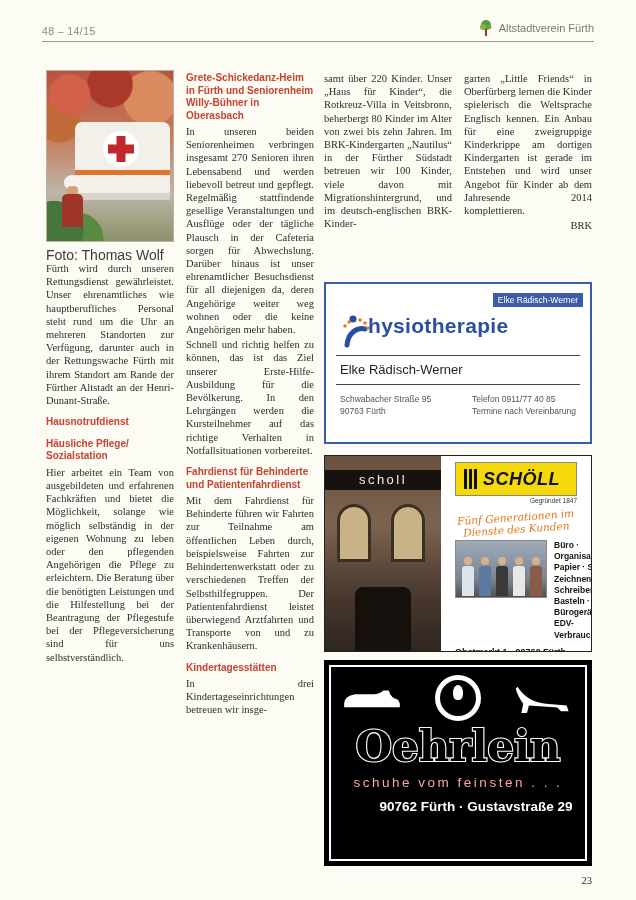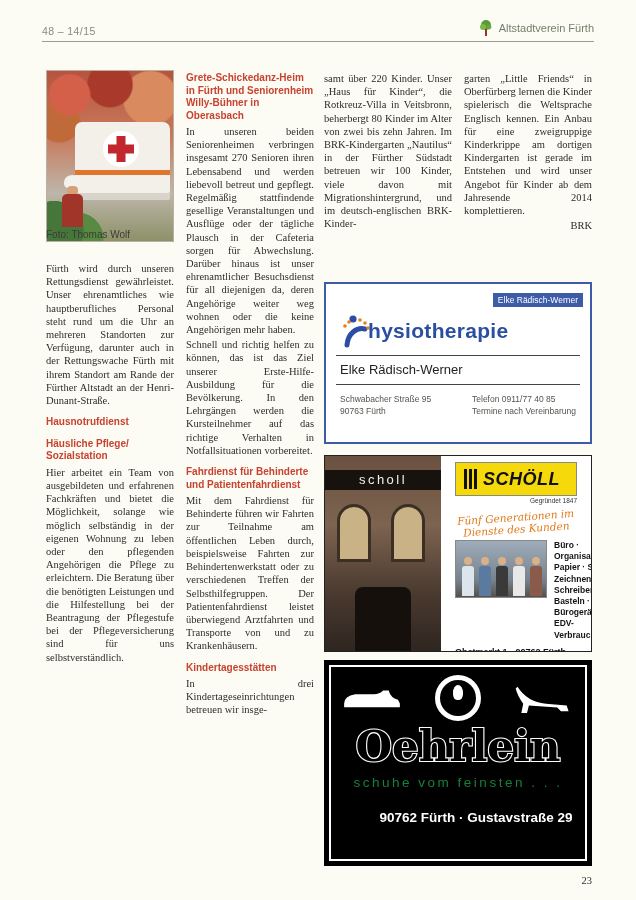--- a/index.html
+++ b/index.html
@@ -28,22 +28,22 @@
   .ph-crosswrap { position:absolute; left:30%; top:12%; width:36px; height:36px; background:#ffffff; border-radius:50%; }
   .ph-cross-v { position:absolute; left:50%; top:14%; width:9px; height:72%; background:#c1272d; transform:translateX(-50%); }
   .ph-cross-h { position:absolute; top:50%; left:14%; height:9px; width:72%; background:#c1272d; transform:translateY(-50%); }
   .ph-green { position:absolute; left:-12%; bottom:-6%; width:58%; height:40%; background:
     radial-gradient(circle at 30% 70%, #46763a 0 42%, transparent 43%),
     radial-gradient(circle at 62% 82%, #588a42 0 36%, transparent 37%); }
   .ph-child { position:absolute; left:10%; bottom:8%; width:26px; height:52px; }
   .ph-cap { position:absolute; left:4px; top:0; width:17px; height:14px; background:#f4f2ec; border-radius:50% 50% 40% 40%; }
   .ph-face { position:absolute; left:7px; top:11px; width:11px; height:9px; background:#d9a078; border-radius:40%; }
   .ph-body { position:absolute; left:2px; top:19px; width:21px; height:33px; background:#a2352a; border-radius:5px 5px 0 0; }
-  .photo-caption { position:absolute; left:46px; top:229px; width:130px; font-family:"Liberation Sans", sans-serif;
-                   font-size:10px; color:#3c3c38; }
+  .photo-caption { position:absolute; left:46px; top:247px; width:130px; font-family:"Liberation Sans", sans-serif;
+                   font-size:14px; color:#3c3c38; }
 
   
   .col { position:absolute; width:128px; font-size:10.5px; line-height:13.2px; color:#2e2d2b;
          text-align:justify; }
   .col p { margin:0 0 2px 0; }
   .col .hd { font-family:"Liberation Sans", sans-serif; font-weight:bold; color:#c8432f;
              font-size:10px; line-height:12.5px; text-align:left; margin:9px 0 3px 0; }
   .col .hd.first { margin-top:0; }
   .col1 { left:46px;  top:262px; }
   .col2 { left:186px; top:72px; }
@@ -51,21 +51,21 @@
   .col4 { left:464px; top:72px; }
   .signature { text-align:right; font-size:10.5px; margin-top:2px; }
 
   
   .ad { position:absolute; left:324px; width:268px; background:#ffffff; }
 
   
   .ad-physio { top:282px; height:162px; border:2px solid #3c5ca8; }
   .phy-badge { position:absolute; top:9px; right:7px; background:#3c5ca8; color:#fff;
                font-family:"Liberation Sans", sans-serif; font-size:8.5px; padding:2px 5px; }
-  .phy-logo { display:flex; align-items:center; margin:30px 7px 0 14px; }
+  .phy-logo { display:flex; align-items:flex-start; margin:30px 7px 0 14px; }
   .phy-title { font-family:"Liberation Sans", sans-serif; font-weight:bold; color:#2a4fa2;
                font-size:21px; letter-spacing:0.3px; margin-left:-2px; }
   .phy-rule { border:none; border-top:1px solid #444; margin:7px 10px 0 10px; }
   .phy-name { font-family:"Liberation Sans", sans-serif; font-size:13px; color:#222;
               margin:6px 0 5px 14px; }
   .phy-contact { display:flex; justify-content:space-between; margin:8px 14px 0 14px;
                  font-family:"Liberation Sans", sans-serif; font-size:8.5px; color:#55534e; line-height:12px; }
 
   
   .ad-schoell { top:455px; height:197px; border:1px solid #222; overflow:hidden; }
@@ -104,24 +104,24 @@
 
   
   .ad-oehrlein { top:660px; height:206px; background:#000; padding:5px; }
   .oeh-inner { border:2px solid #fff; height:100%; display:flex; flex-direction:column;
                align-items:center; padding-top:8px; }
   .oeh-toprow { display:flex; align-items:center; justify-content:space-between; width:92%; }
   .oeh-emblem { width:46px; height:46px; border:5px solid #fff; border-radius:50%; background:#000;
                 position:relative; flex:none; }
   .oeh-emblem i { position:absolute; left:50%; top:5px; width:10px; height:15px; background:#fff;
                   border-radius:50% 50% 40% 40%; transform:translateX(-50%); }
-  .oeh-slogan { color:#15803d; font-family:"Liberation Sans", sans-serif; font-size:13.5px;
+  .oeh-slogan { color:#fca5a5; font-family:"Liberation Sans", sans-serif; font-size:13.5px;
                 letter-spacing:2.5px; margin-top:2px; }
   .oeh-addr { color:#fff; font-family:"Liberation Sans", sans-serif; font-weight:bold;
-              font-size:13.5px; margin-top:20px;padding-left:36px; }
+              font-size:13.5px; margin-top:9px;padding-left:36px; }
 
   
   .page-number { position:absolute; right:44px; bottom:14px; font-size:10.5px; color:#2e2d2b; }
 </style>
 </head>
 <body>
 
 <div class="page">
 
   <div class="header">

